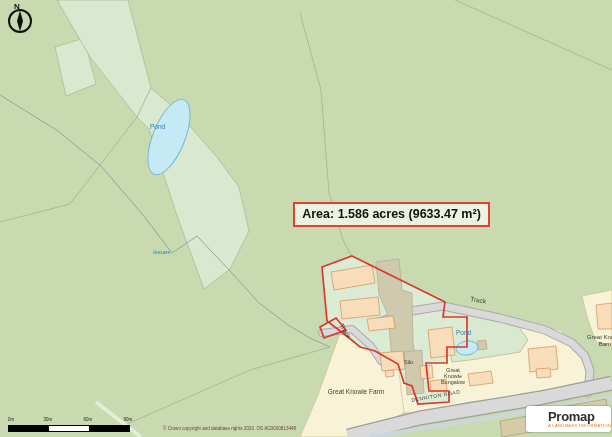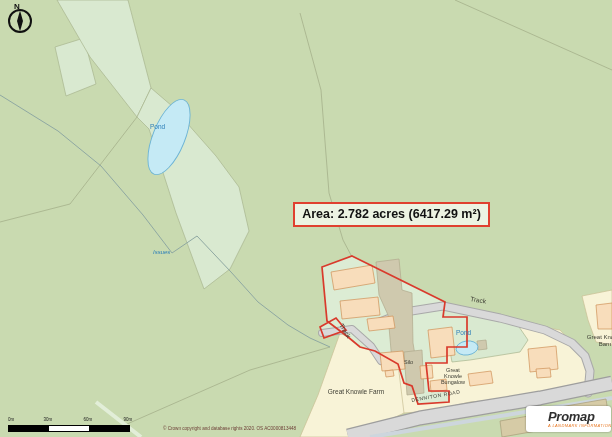--- a/index.html
+++ b/index.html
@@ -21,21 +21,21 @@
   .scalebar .tick{position:absolute;top:0;font-size:4.5px;color:#222;}
   .scalebar .tick.c{transform:translateX(-50%);}
   .scalebar .bar{position:absolute;left:0;top:8px;width:120px;height:5px;border:1px solid #000;display:flex;background:#fff;}
   .scalebar .bar i{flex:1;display:block;}
   .scalebar .bar i.b{background:#000;}
   .scalebar .bar i.w{background:#fff;}
   .copyright{position:absolute;left:163px;top:426px;font-size:4.6px;color:#6e4038;white-space:nowrap;}
   
   .promap{position:absolute;left:526px;top:406px;width:85px;height:26px;background:#fff;border-radius:3px;
     box-shadow:0 0 2px rgba(0,0,0,.45);display:flex;align-items:center;padding:0 4px;box-sizing:border-box;}
-  .promap .pm-text{display:flex;flex-direction:column;line-height:1;margin-left:18px;font-style:italic;}
+  .promap .pm-text{display:flex;flex-direction:column;line-height:1;margin-left:18px;}
   .promap .pm-name{font-size:13px;font-weight:700;color:#2f2f2f;letter-spacing:-.3px;}
   .promap .pm-tag{font-size:4px;color:#e87722;letter-spacing:.4px;margin-top:1px;white-space:nowrap;}
 </style>
 </head>
 <body>
 
 <div id="map">
 
   <svg class="base" width="612" height="437" viewBox="0 0 612 437">
 
@@ -126,21 +126,21 @@
   <span class="lbl blue" style="left:456px;top:329px">Pond</span>
   <span class="lbl tiny" style="left:404px;top:359px">Silo</span>
   <span class="lbl center" style="left:320px;top:388px;width:72px">Great Knowle Farm</span>
   <span class="lbl center tiny" style="left:436px;top:367px;width:34px;line-height:6px">Great
 Knowle
 Bungalow</span>
   <span class="lbl center" style="left:577px;top:334px;width:56px;font-size:6px">Great Knowle
 Barn</span>
   <span class="lbl road-name" style="left:411px;top:398px;transform:rotate(-10deg)">DENNITON ROAD</span>
 
-  <div class="area-box">Area: 2.782 acres (6417.29 m²)</div>
+  <div class="area-box">Area: 1.586 acres (9633.47 m²)</div>
 
   <div class="scalebar">
     <span class="tick" style="left:0">0m</span>
     <span class="tick c" style="left:40px">30m</span>
     <span class="tick c" style="left:80px">60m</span>
     <span class="tick c" style="left:120px">90m</span>
     <div class="bar">
         <i class="b"></i>
         <i class="w"></i>
         <i class="b"></i>

